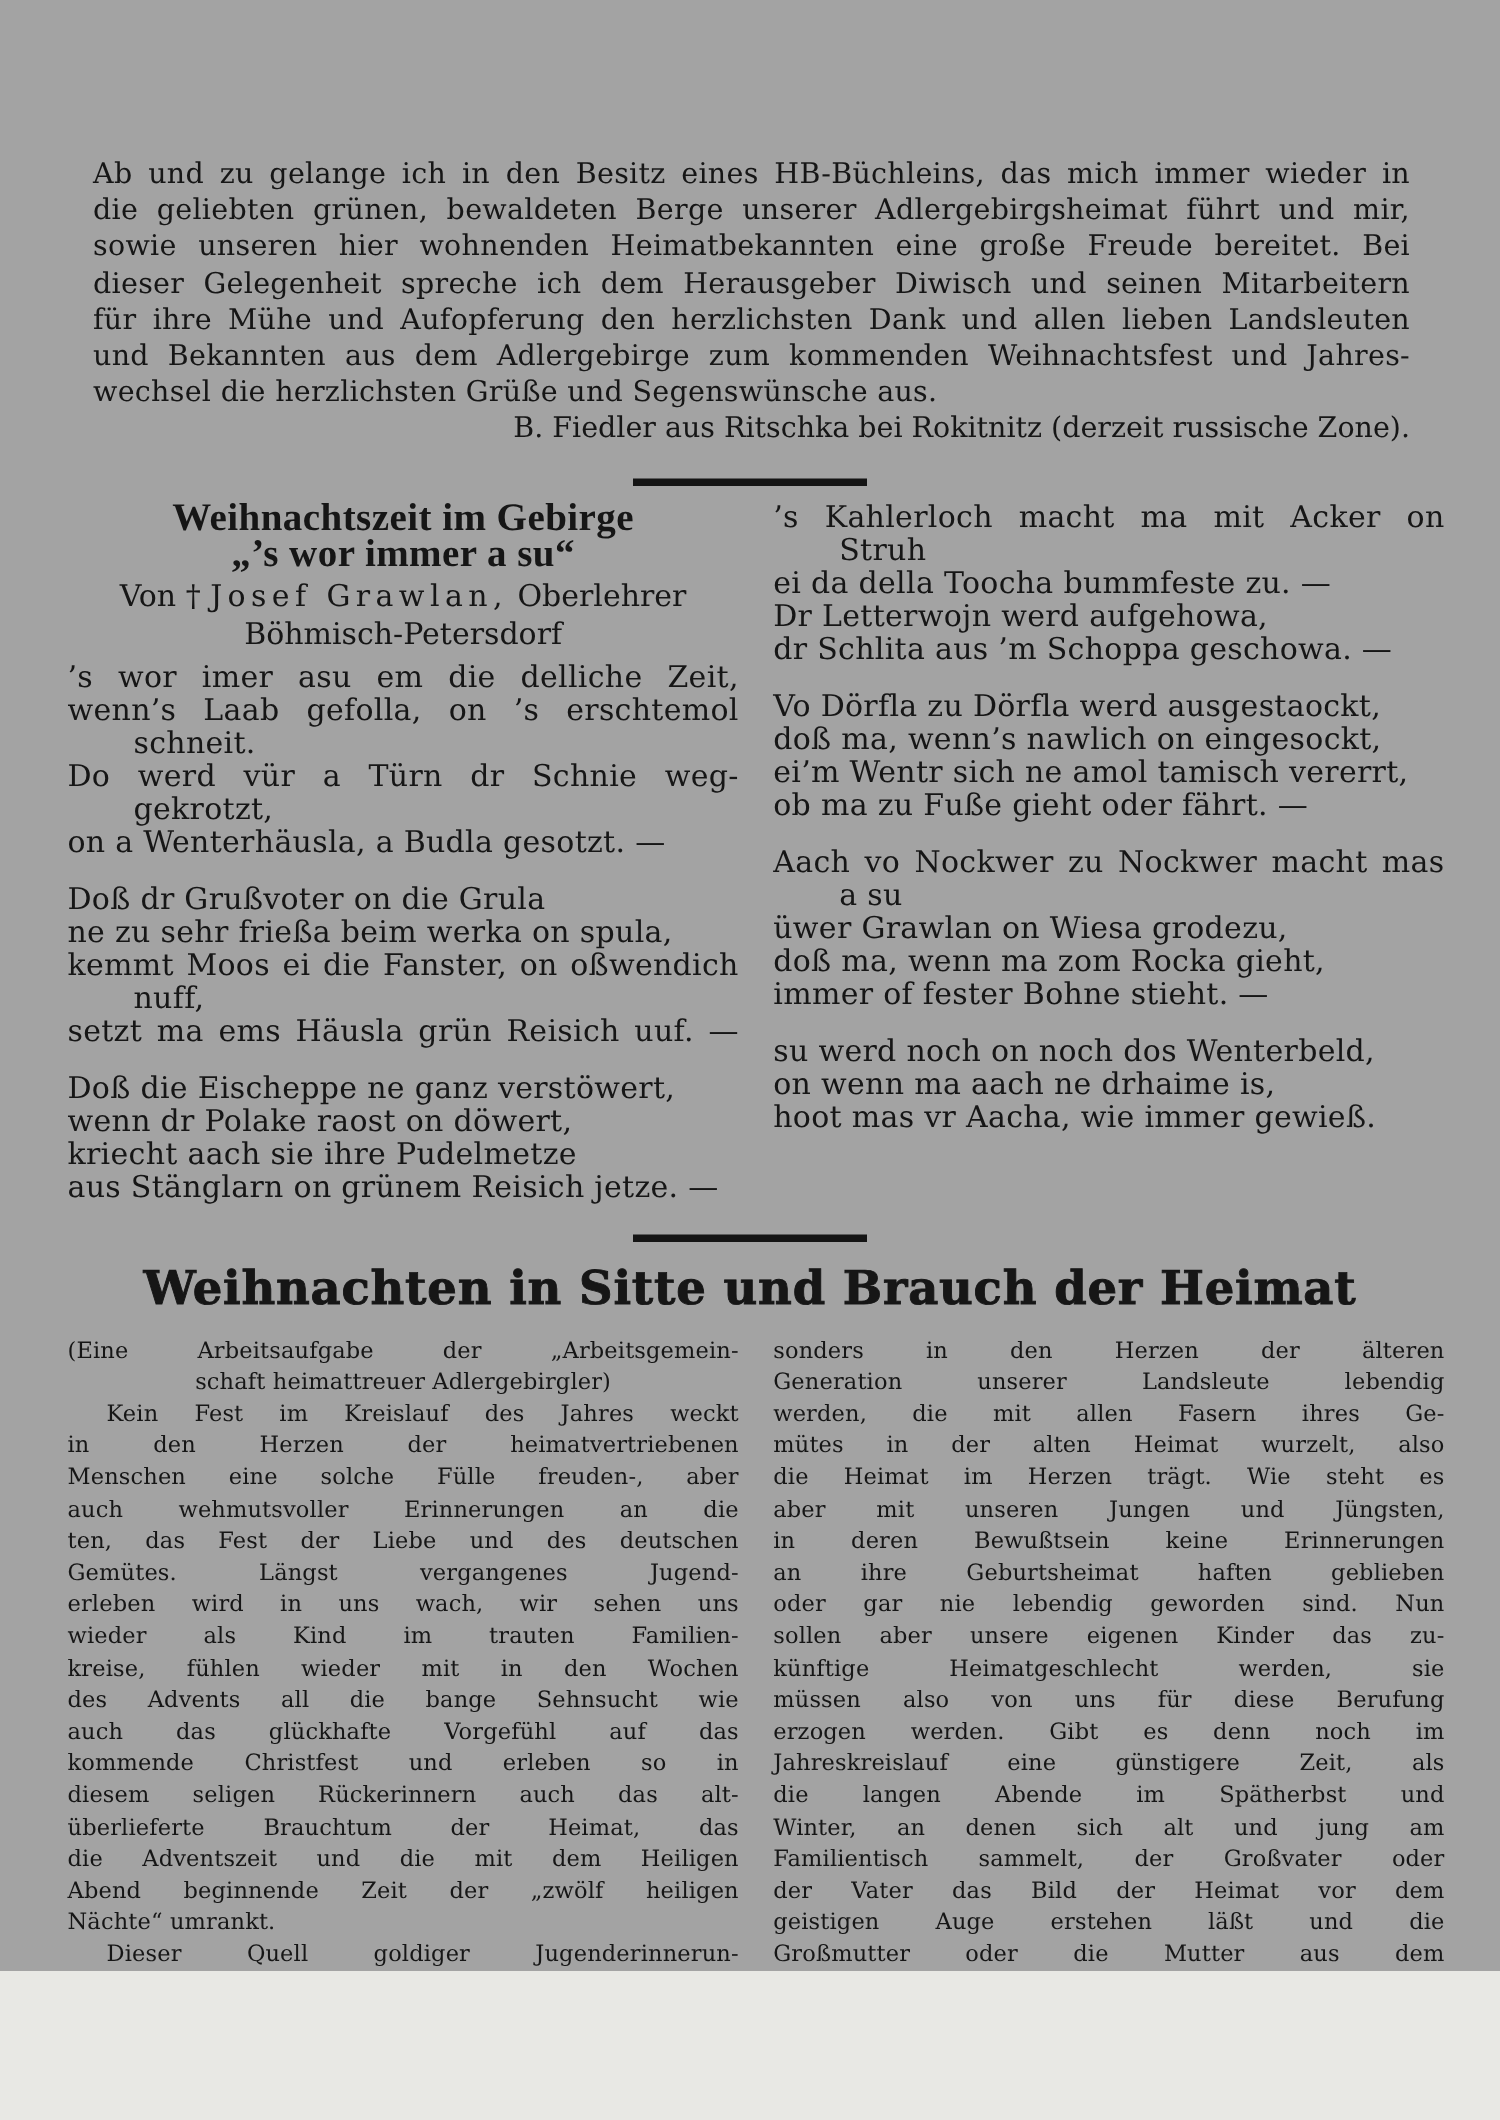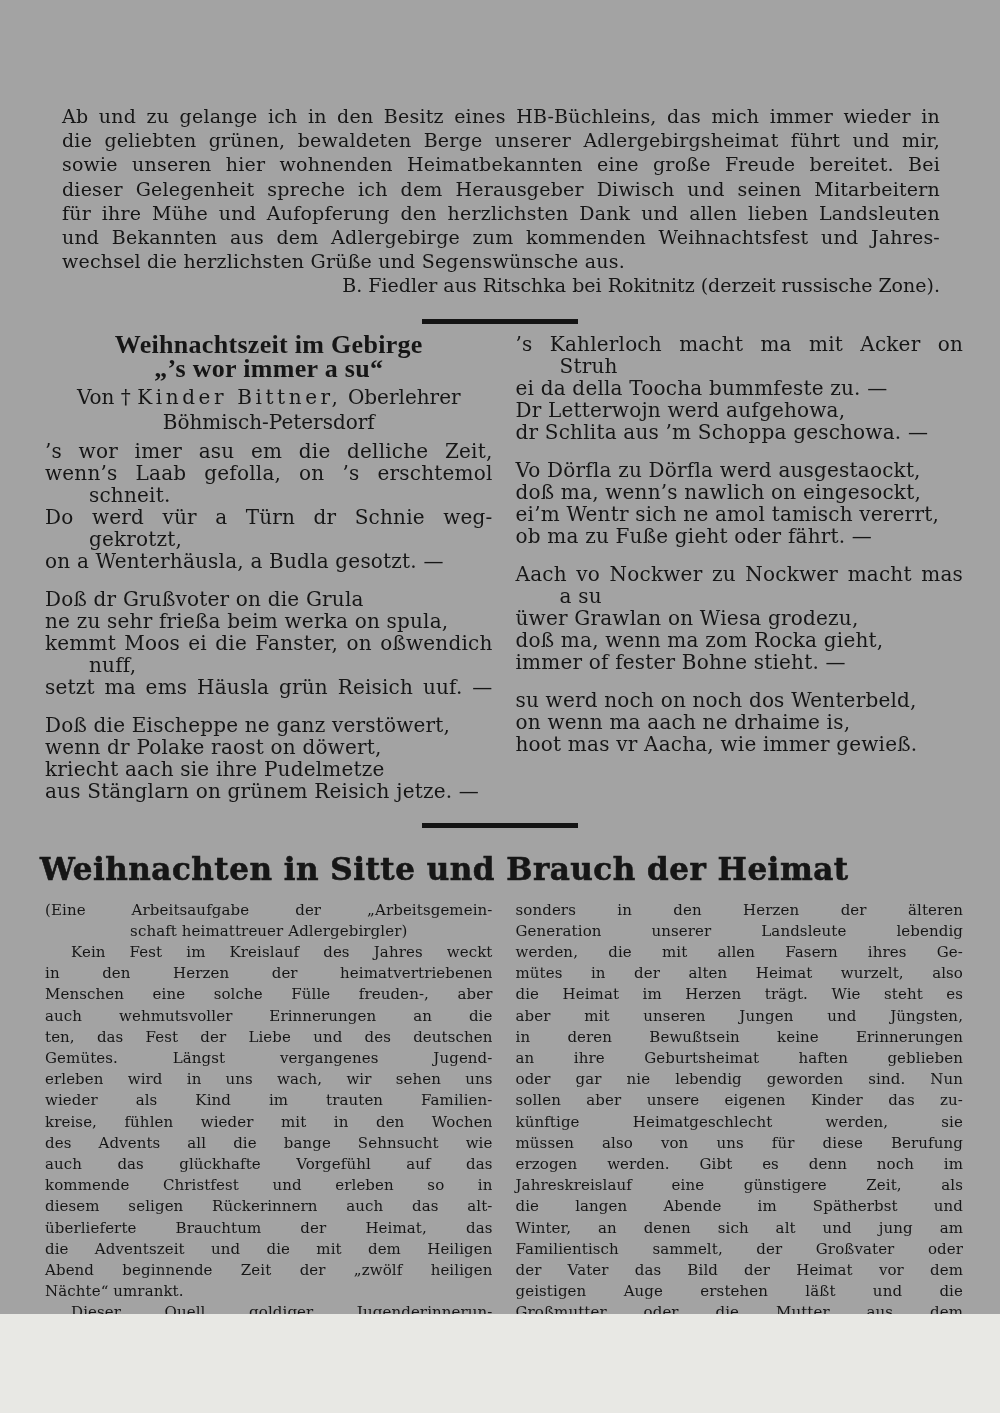--- a/index.html
+++ b/index.html
@@ -44,21 +44,22 @@
   .poem-section{margin-top:9px;}
   .poem-head{text-align:center;margin-bottom:6px;}
   .poem-title{font-weight:bold;font-size:26px;line-height:24px;letter-spacing:0.3px;font-family:Liberation Serif, serif;}
   .poem-byline{font-size:20px;line-height:26px;margin-top:3px;}
   .poem-author{letter-spacing:0.18em;}
   .poem-place{font-size:20px;line-height:24px;}
   .stanza{margin-bottom:16px;font-size:20px;line-height:22px;letter-spacing:0.2px;}
   .stanza:last-child{margin-bottom:0;}
 
   .article-heading{
-    margin:23px 40px 0 40px;
+    margin:13px 40px 0 40px;
+    text-align:center;
     font-size:31px;line-height:36px;
     font-weight:bold;
     letter-spacing:0.5px;
     -webkit-text-stroke:0.6px #161616;
   }
   .article{margin-top:13px;}
   .article .col{font-size:15px;line-height:21.2px;letter-spacing:0.1px;}
 
   .page-number{
     margin:42px 0 0 45px;
@@ -81,21 +82,21 @@
     </div>
   <div class="signature">B. Fiedler aus Ritschka bei Rokitnitz (derzeit russische Zone).</div>
 
   <div class="rule"></div>
 
   <div class="columns poem-section">
     <div class="col">
       <div class="poem-head">
         <div class="poem-title">Weihnachtszeit im Gebirge</div>
         <div class="poem-title">„’s wor immer a su“</div>
-        <div class="poem-byline"><span>Von † </span><span class="poem-author">Kinder Bittner,</span><span> Oberlehrer</span></div>
+        <div class="poem-byline"><span>Von † </span><span class="poem-author">Josef Grawlan,</span><span> Oberlehrer</span></div>
         <div class="poem-place">Böhmisch-Petersdorf</div>
       </div>
       <div>
           <div class="stanza">
             <div class="ln s-j">’s wor imer asu em die delliche Zeit,</div>
             <div class="ln s-j">wenn’s Laab gefolla, on ’s erschtemol</div>
             <div class="ln s-i">schneit.</div>
             <div class="ln s-j">Do werd vür a Türn dr Schnie weg-</div>
             <div class="ln s-i">gekrotzt,</div>
             <div class="ln">on a Wenterhäusla, a Budla gesotzt. —</div>

